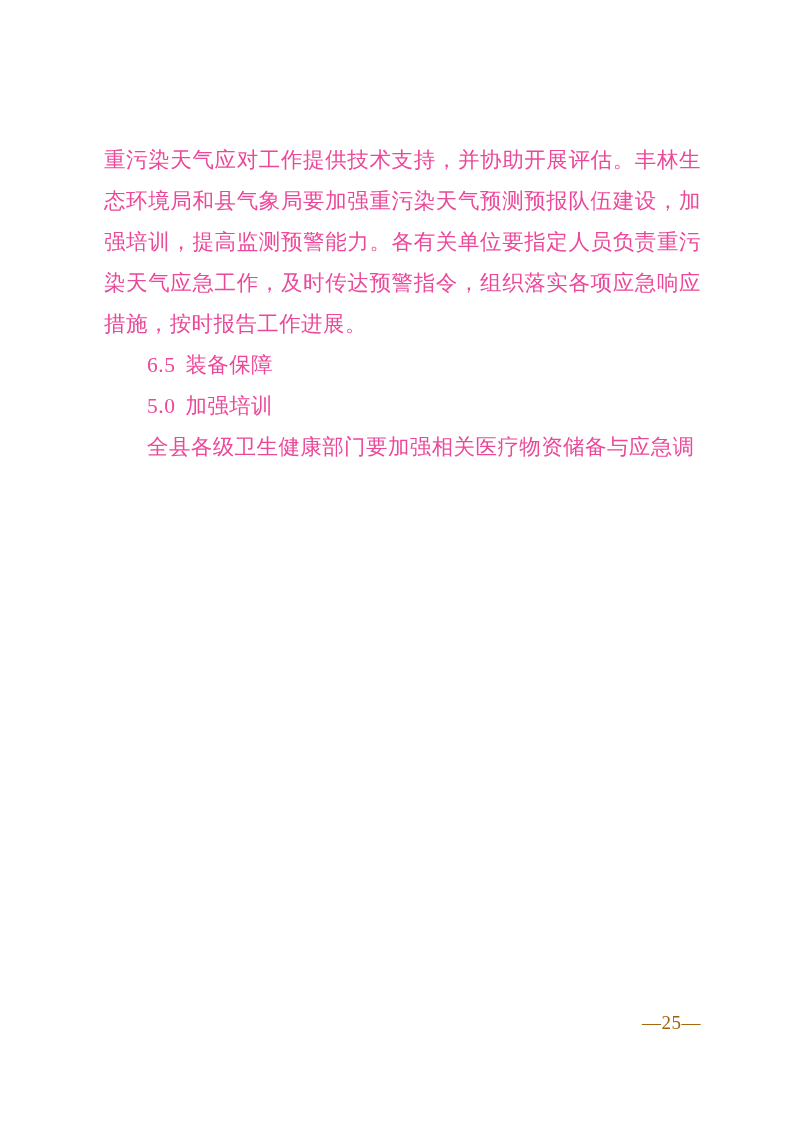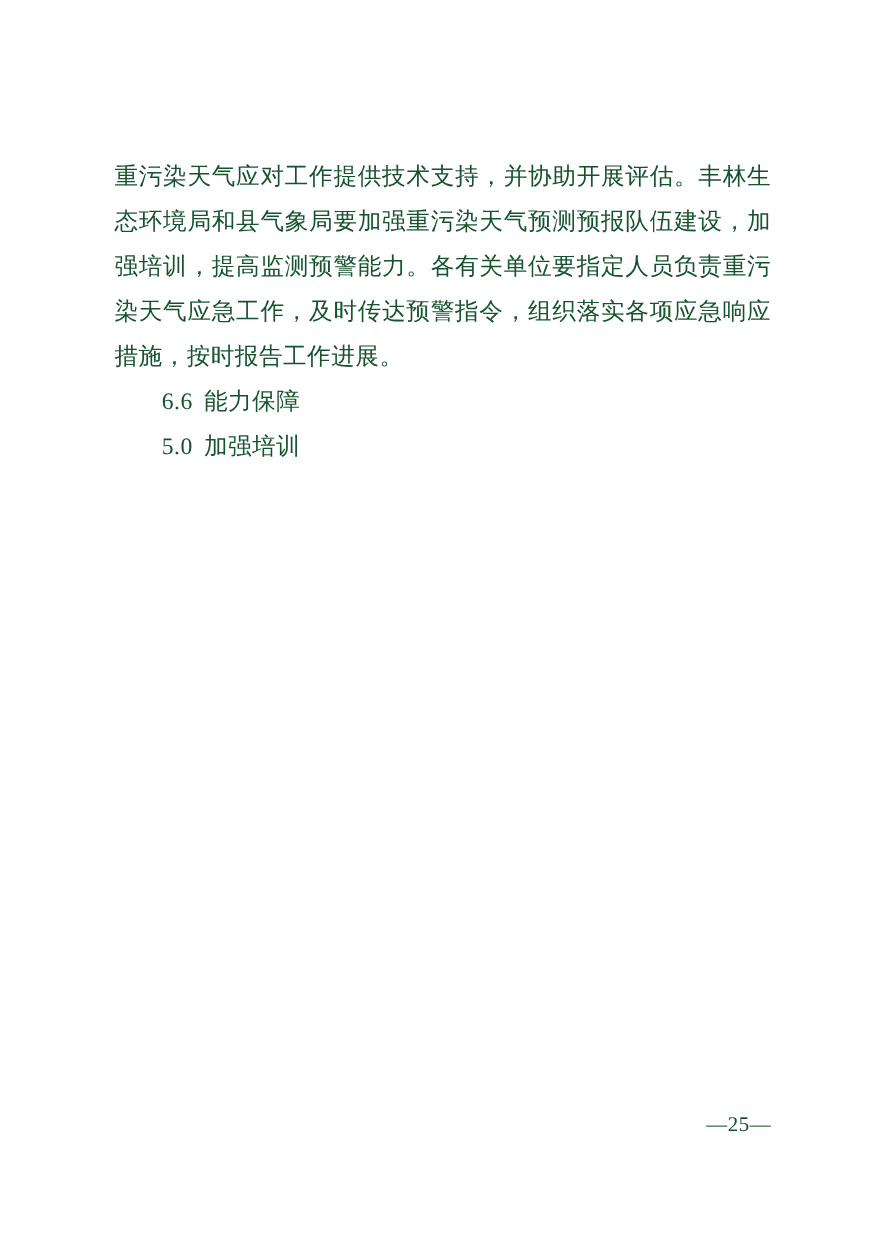--- a/index.html
+++ b/index.html
@@ -20,21 +20,21 @@
     height: 1122px;
     box-sizing: border-box;
     padding: 140px 92px 0 104px;
   }
   .doc-body {
     font-size: 21.5px;
     line-height: 41px;
     text-align: justify;
     text-justify: inter-ideograph;
     letter-spacing: 0.4px;
-    color: #14532d;
+    color: #ec4899;
   }
   .para {
     margin: 0;
     text-indent: 0;
   }
   .para.indent {
     text-indent: 43px;
   }
   .heading {
     margin: 0;
@@ -48,27 +48,28 @@
   }
   .heading .htext {
     margin-left: 10px;
   }
   .page-number {
     position: absolute;
     right: 92px;
     bottom: 88px;
     font-size: 19px;
     letter-spacing: 0.5px;
-    color: #14532d;
+    color: #a16207;
     font-family: "Liberation Serif", "DejaVu Serif", serif;
   }
 </style>
 </head>
 <body>
 
 <div class="page">
   <div class="doc-body" id="doc-body">
       <p class="para">重污染天气应对工作提供技术支持，并协助开展评估。丰林生态环境局和县气象局要加强重污染天气预测预报队伍建设，加强培训，提高监测预警能力。各有关单位要指定人员负责重污染天气应急工作，及时传达预警指令，组织落实各项应急响应措施，按时报告工作进展。</p>
-      <p class="heading"><span class="num">6.6</span><span class="htext">能力保障</span></p>
+      <p class="heading"><span class="num">6.5</span><span class="htext">装备保障</span></p>
       <p class="heading"><span class="num">5.0</span><span class="htext">加强培训</span></p>
+      <p class="para indent">全县各级卫生健康部门要加强相关医疗物资储备与应急调</p>
     </div>
   <div class="page-number">—25—</div>
 </div>
 
 </body></html>

